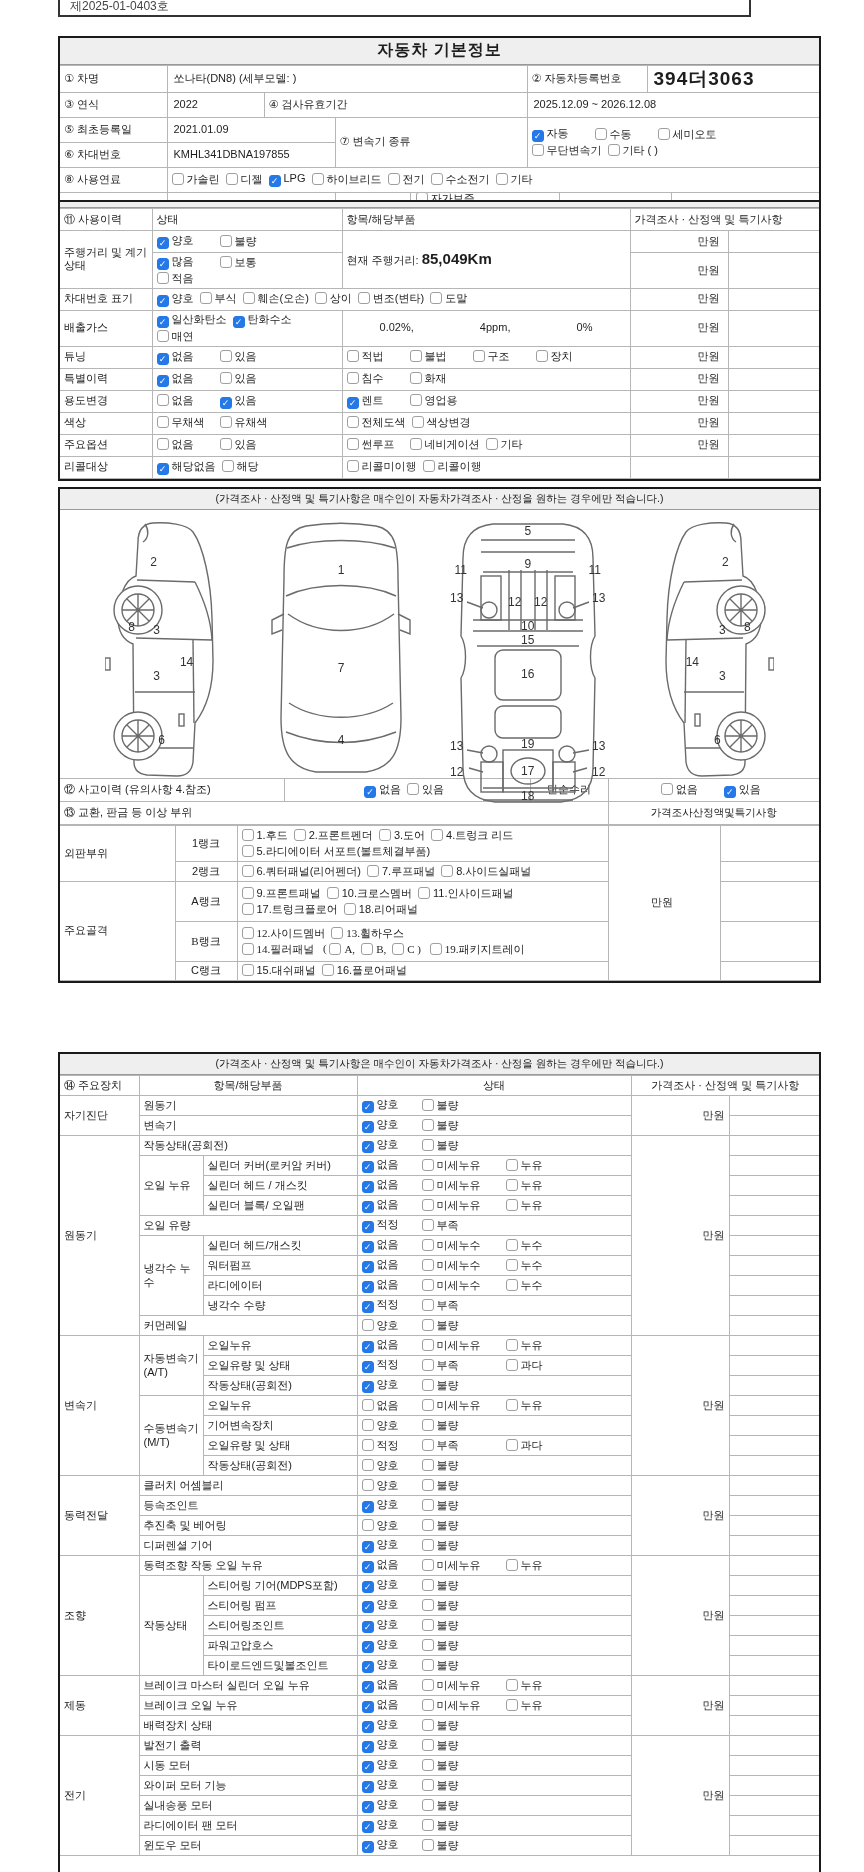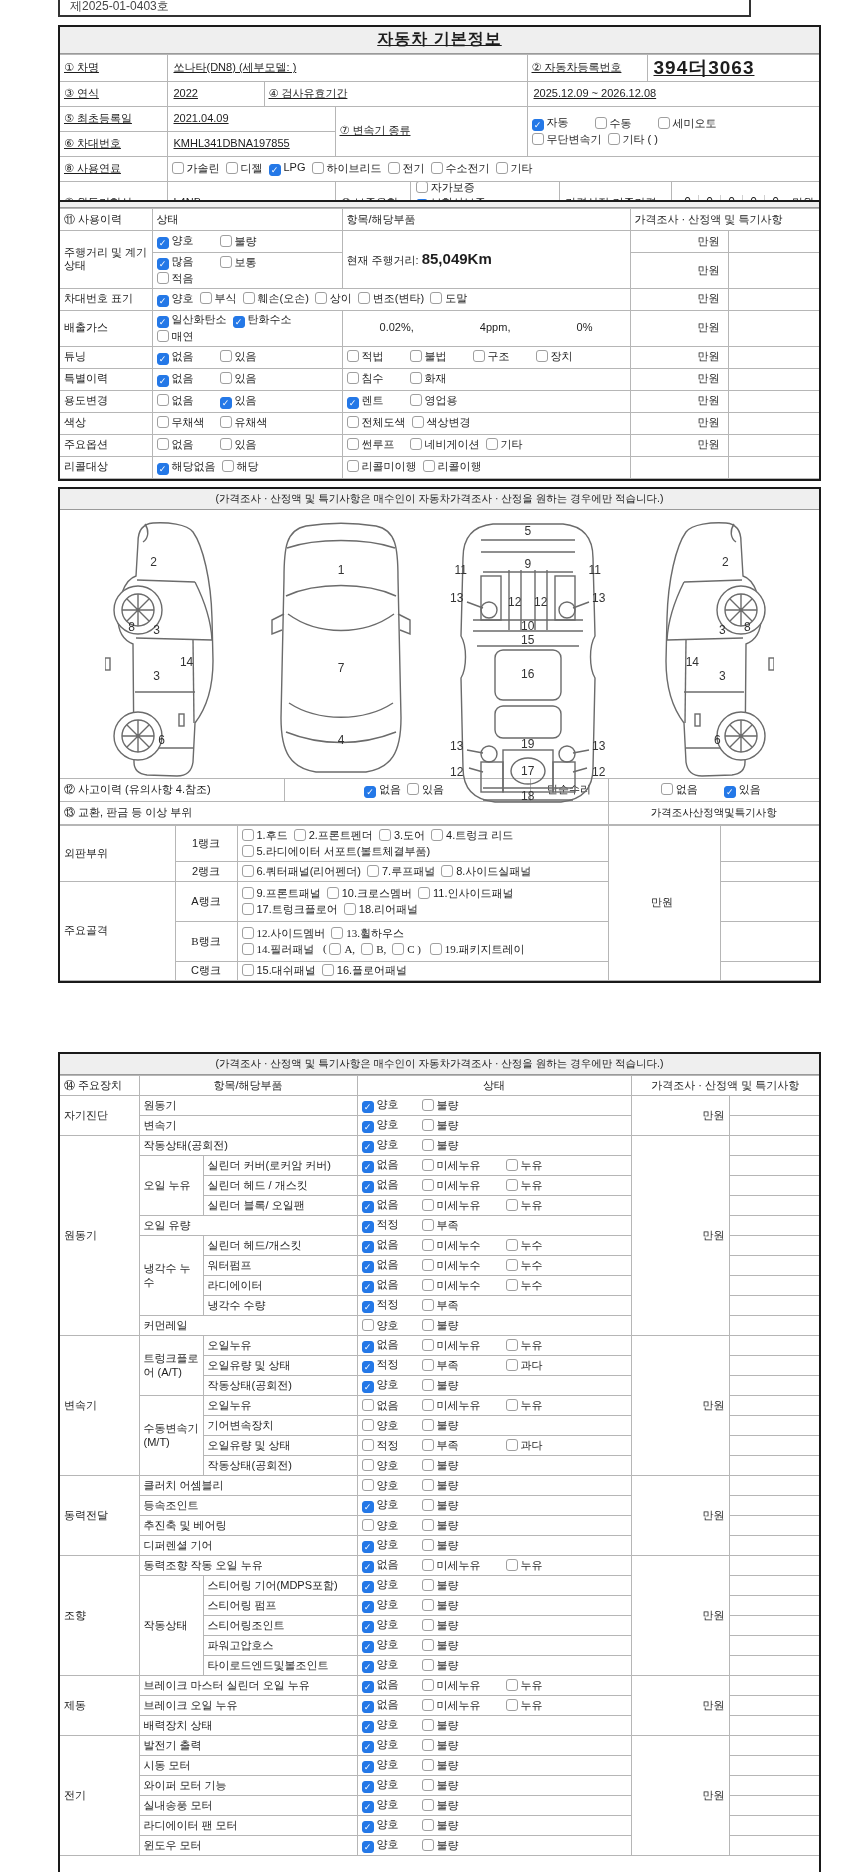--- a/index.html
+++ b/index.html
@@ -62,21 +62,21 @@
 </style>
 </head>
 <body>
 
 <div class="doc">
 
   <div class="topbox">
     <span class="clip">제2025-01-0403호</span>
   </div>
 
-  <div class="sect" id="basic" style="top:25px;text-decoration:underline;">
+  <div class="sect" id="basic" style="top:36px;">
     <div class="band">
       <div class="t">자동차 기본정보</div>
     </div>
     <table class="full">
       <colgroup>
           <col style="width:107px">
           <col style="width:97px">
           <col style="width:71px">
           <col style="width:192px">
           <col style="width:120px">
@@ -90,21 +90,21 @@
         <td class="val regno">394더3063</td>
       </tr>
       <tr>
         <td class="lab">③ 연식</td>
         <td class="val">2022</td>
         <td class="lab" colspan="2">④ 검사유효기간</td>
         <td class="val" colspan="2">2025.12.09 ~ 2026.12.08</td>
       </tr>
       <tr>
         <td class="lab">⑤ 최초등록일</td>
-        <td class="val" colspan="2">2021.04.09</td>
+        <td class="val" colspan="2">2021.01.09</td>
         <td class="lab" rowspan="2">⑦ 변속기 종류</td>
         <td colspan="2" rowspan="2">
           <div class="minw"><span class="cbw"><span class="cb on">✓</span><span class="cbl">자동</span></span><span class="cbw"><span class="cb"></span><span class="cbl">수동</span></span><span class="cbw"><span class="cb"></span><span class="cbl">세미오토</span></span></div>
           <div><span class="cbw"><span class="cb"></span><span class="cbl">무단변속기</span></span><span class="cbw"><span class="cb"></span><span class="cbl">기타 (      )</span></span></div>
         </td>
       </tr>
       <tr>
         <td class="lab">⑥ 차대번호</td>
         <td class="val" colspan="2">KMHL341DBNA197855</td>
       </tr>
@@ -507,21 +507,21 @@
         <td class="ec"></td>
       </tr>
       <tr>
         <td colspan="2">커먼레일</td>
         <td class="sc"><span class="cbw"><span class="cb"></span><span class="cbl">양호</span></span><span class="cbw"><span class="cb"></span><span class="cbl">불량</span></span></td>
         <td class="ec"></td>
       </tr>
 
       <tr>
         <td class="gc" rowspan="7">변속기</td>
-        <td class="subc" rowspan="3">트렁크플로어 (A/T)</td>
+        <td class="subc" rowspan="3">자동변속기 (A/T)</td>
         <td>오일누유</td>
         <td class="sc"><span class="cbw"><span class="cb on">✓</span><span class="cbl">없음</span></span><span class="cbw"><span class="cb"></span><span class="cbl">미세누유</span></span><span class="cbw"><span class="cb"></span><span class="cbl">누유</span></span></td>
         <td class="mw" rowspan="7">만원</td>
         <td class="ec"></td>
       </tr>
       <tr>
         <td>오일유량 및 상태</td>
         <td class="sc"><span class="cbw"><span class="cb on">✓</span><span class="cbl">적정</span></span><span class="cbw"><span class="cb"></span><span class="cbl">부족</span></span><span class="cbw"><span class="cb"></span><span class="cbl">과다</span></span></td>
         <td class="ec"></td>
       </tr>

